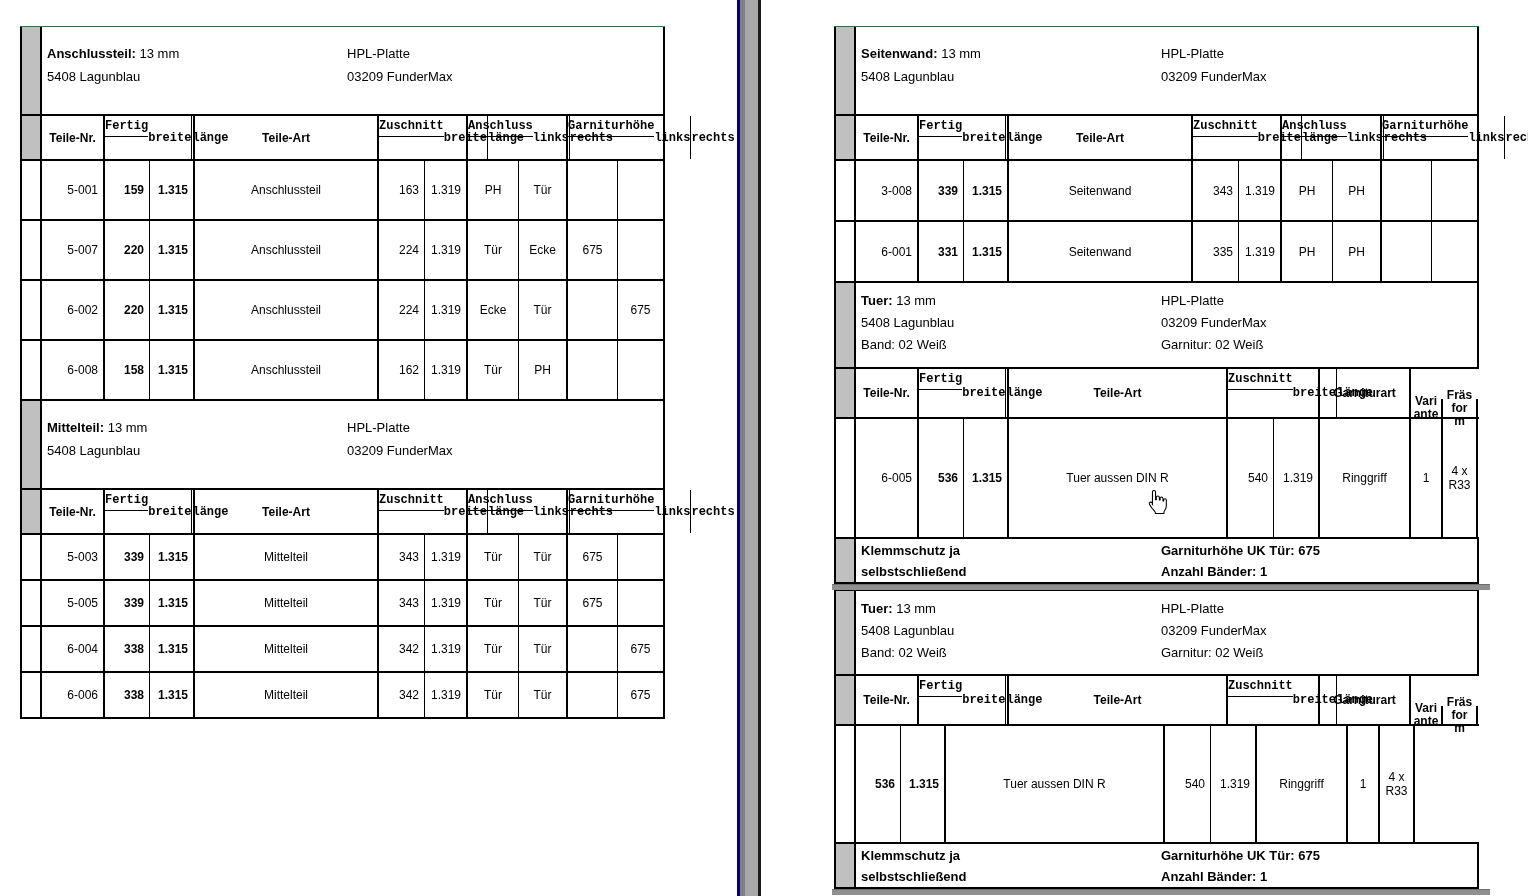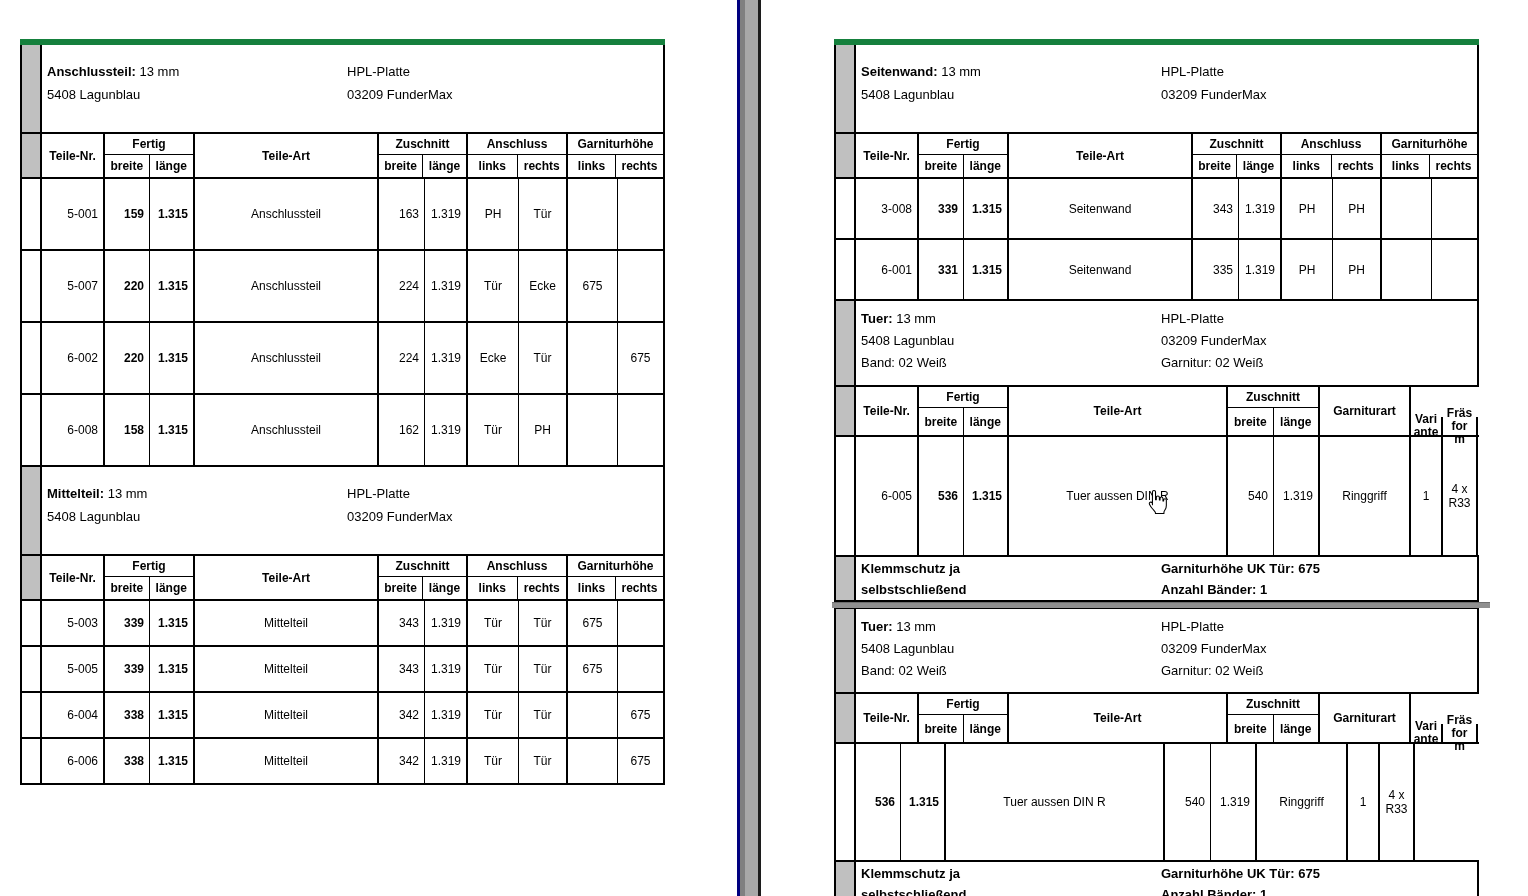--- a/index.html
+++ b/index.html
@@ -1,28 +1,28 @@
 <!DOCTYPE html>
 <html><head>
 <meta charset="utf-8">
 <style>
   html,body{margin:0;padding:0;background:#fff;}
   body{width:1528px;height:896px;position:relative;overflow:hidden;
        font-family:"Liberation Sans","DejaVu Sans",sans-serif;color:#000;font-size:12px;}
-  .page{position:absolute;top:39px;width:645px;border-top:6px solid #15803d;}
+  .page{position:absolute;top:26px;width:645px;border-top:1px solid #15803d;}
   #left-page{left:20px;}
   #right-page{left:834px;}
   .blk{display:flex;border-left:2px solid #000;border-bottom:2px solid #000;box-sizing:border-box;background:#fff;}
   .bt1{border-top:1px solid #000;}
   
   .h-title{height:89px;}
   .h-titled{height:86px;}
   .h-head{height:45px;}
   .h-headd{height:50px;}
-  .h76{height:72px;} .h61{height:61px;} .h46{height:46px;} .h120{height:120px;} .h118{height:118px;}
+  .h76{height:60px;} .h61{height:61px;} .h46{height:46px;} .h120{height:120px;} .h118{height:118px;}
   .h-foot{height:45px;}
   
   .mk{width:20px;border-right:2px solid #000;box-sizing:border-box;flex:none;}
   .mkg{background:#c0c0c0;}
   .mkw{background:#fff;}
   
   .tbc{flex:1;position:relative;border-right:2px solid #000;box-sizing:border-box;font-size:13px;}
   .tleft{position:absolute;left:5px;top:15px;line-height:23px;}
   .tright{position:absolute;left:305px;top:15px;line-height:23px;}
   .h-titled .tleft,.h-titled .tright{top:7px;line-height:22px;}
@@ -35,21 +35,21 @@
   .br1{border-right:1px solid #000;}
   .br2{border-right:2px solid #000;}
   
   .w-nr{width:63px;} .w-b{width:45px;} .w-l{width:45px;} .w-art{width:184px;}
   .w-zb{width:46px;} .w-zl{width:43px;} .w-al{width:51px;} .w-ar{width:49px;}
   .w-gl{width:50px;} .w-gr{width:47px;}
   
   .w-artd{width:219px;} .w-zbd{width:46px;} .w-zld{width:46px;}
   .w-ga{width:91px;} .w-va{width:32px;} .w-ff{width:35px;}
   
-  .grp{display:flex;flex-direction:column;border-right:2px solid #000;box-sizing:border-box;flex:none;}
+  .grp{display:flex;flex-direction:row;border-right:2px solid #000;box-sizing:border-box;flex:none;font-family:Liberation Mono, monospace;}
   .gw90{width:90px;} .gw89{width:89px;} .gw100{width:100px;} .gw97{width:97px;} .gw92{width:92px;}
   .glab{height:21px;border-bottom:1px solid #000;display:flex;align-items:center;justify-content:center;font-weight:bold;box-sizing:border-box;}
   .gsubs{flex:1;display:flex;}
   .gsub{flex:1;display:flex;align-items:center;justify-content:center;font-weight:bold;box-sizing:border-box;}
   .stack{flex-direction:column;line-height:13px;font-weight:bold;text-align:center;margin-top:30px;}
   
   .fc{flex:1;position:relative;border-right:2px solid #000;box-sizing:border-box;font-weight:bold;font-size:13px;padding-left:44px;}
   .fleft{position:absolute;left:5px;top:1px;line-height:21px;}
   .fright{position:absolute;left:305px;top:1px;line-height:21px;}
   

